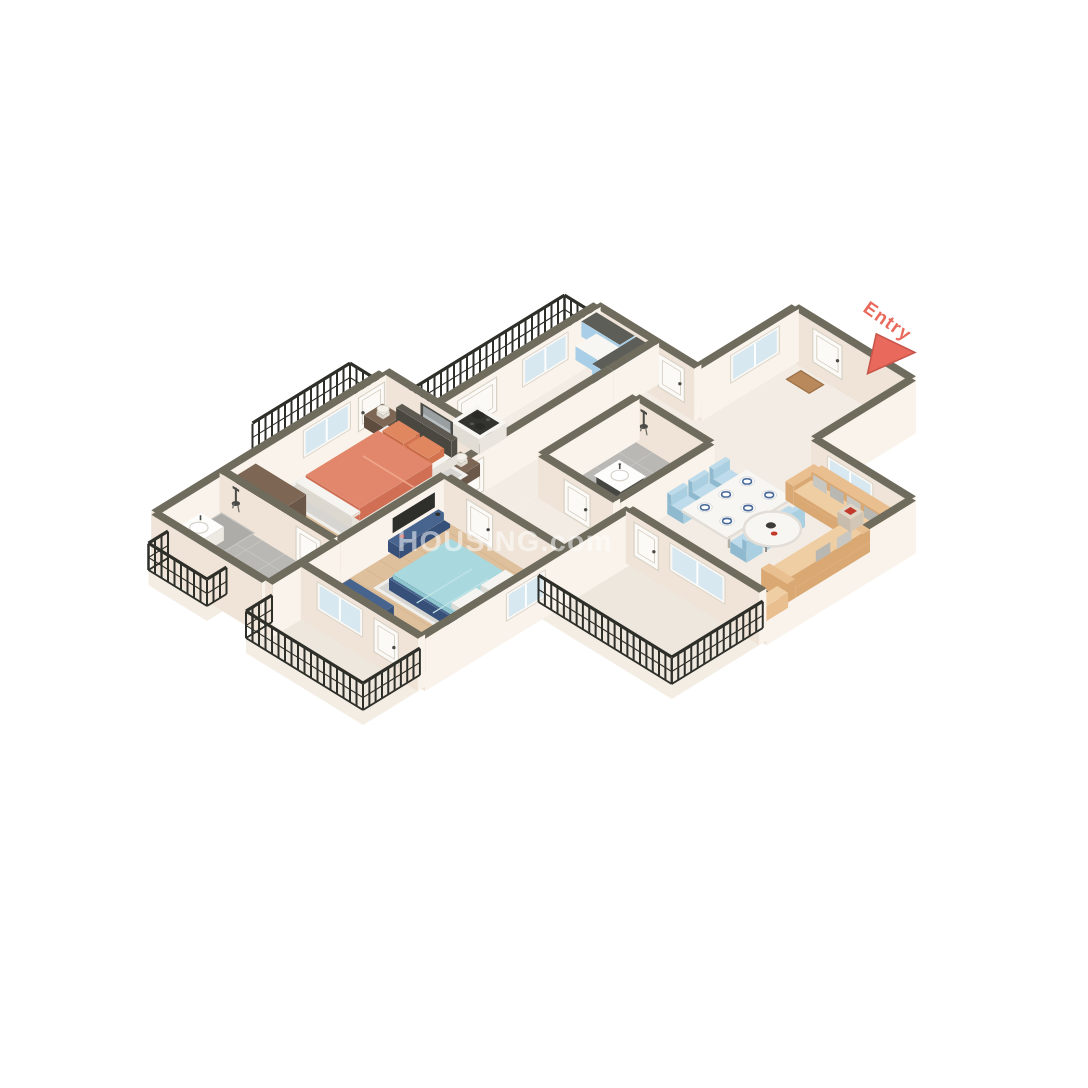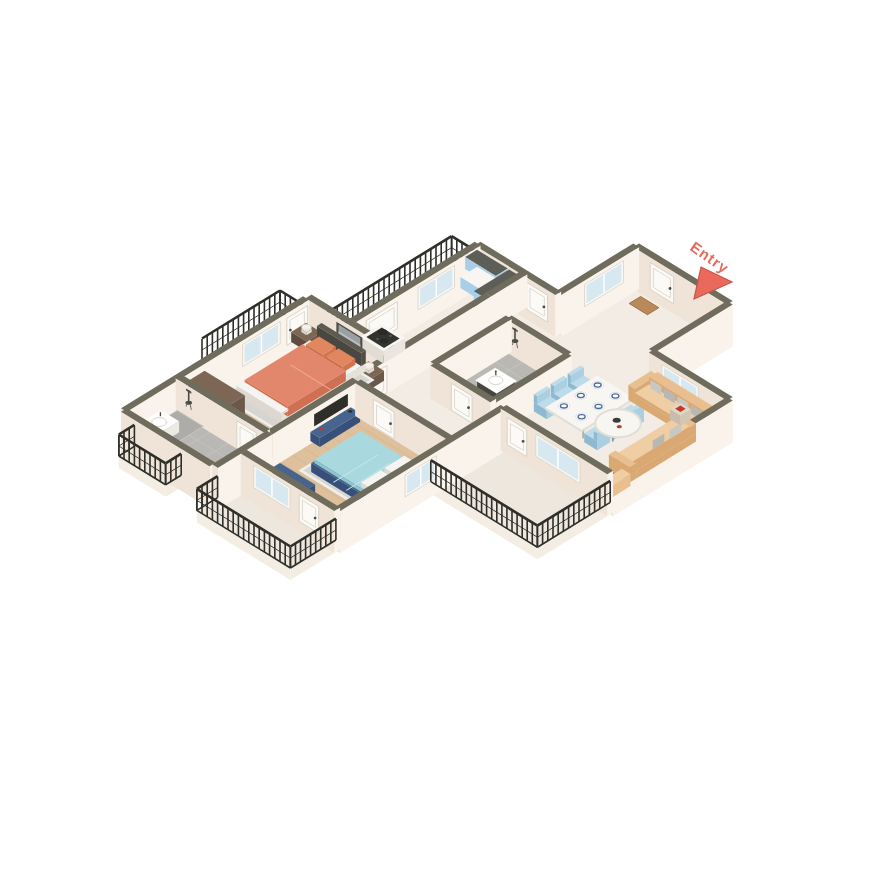--- a/index.html
+++ b/index.html
@@ -707,13 +707,14 @@
         <rect x="536.6" y="526.2" width="1.6" height="21" fill="var(--railing)"></rect>
         <line x1="610.2" y1="480.9" x2="537.4" y2="525.7" stroke="var(--railing)" stroke-width="2.6"></line>
         <line x1="610.2" y1="492.4" x2="537.4" y2="537.2" stroke="var(--railing)" stroke-width="0.9"></line>
         <line x1="610.2" y1="502.4" x2="537.4" y2="547.2" stroke="var(--railing)" stroke-width="1.6"></line>
       </g>
       <g>
         <polygon points="694,299 701,267 732,282" fill="var(--entry)" stroke="#C7544A" stroke-width="1.2"></polygon>
       </g>
     </svg>
   <div class="overlay" id="entry-label">Entry</div>
+  <div class="overlay" id="watermark">HOUSING.com</div>
 </div>
 
 </body></html>

